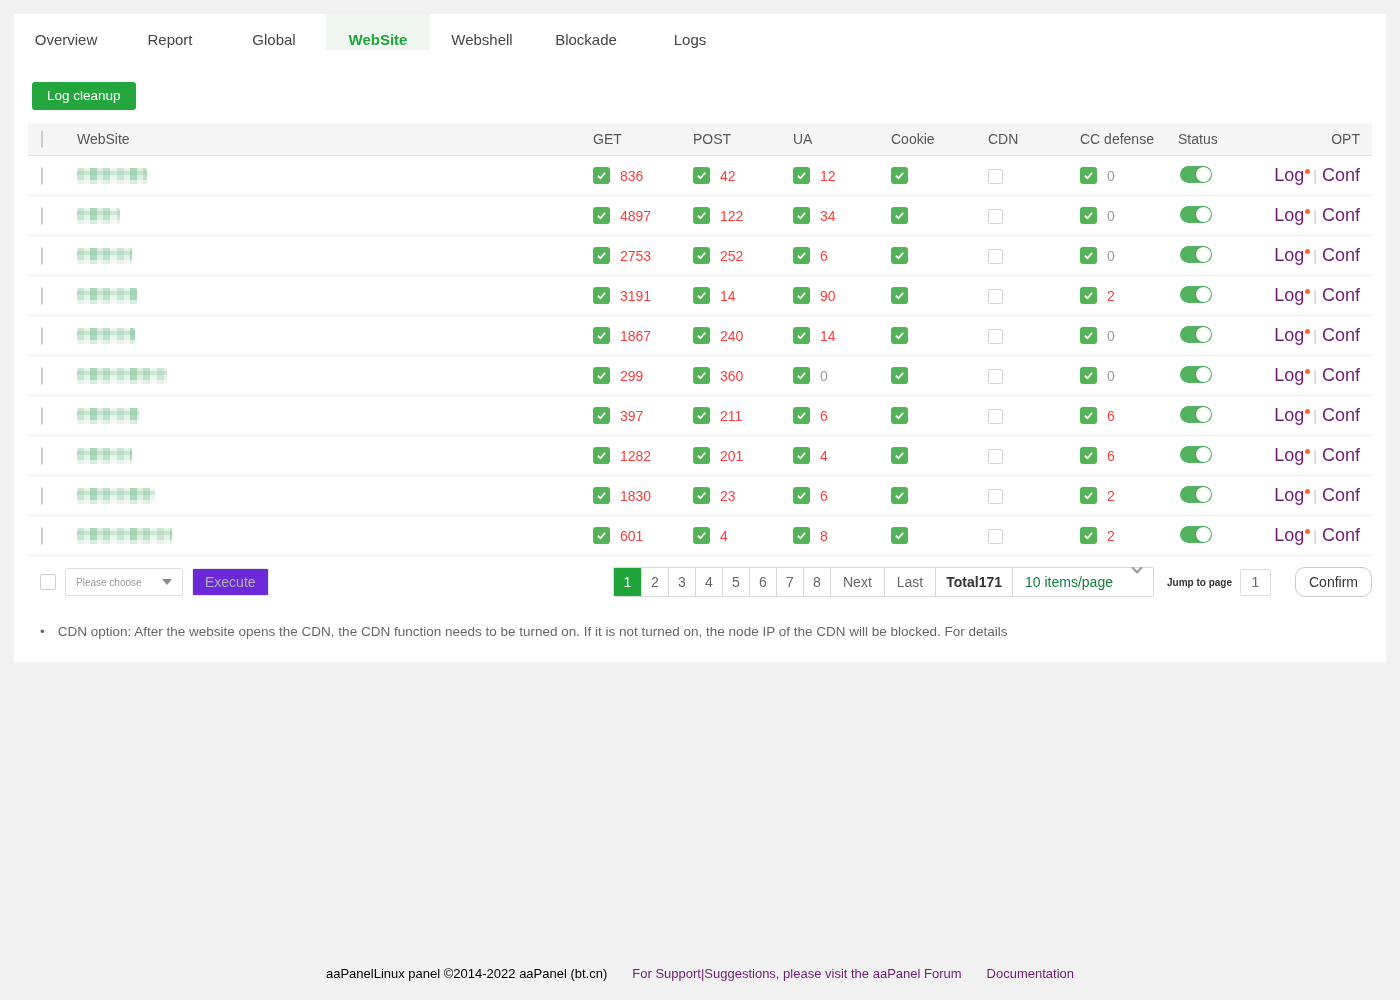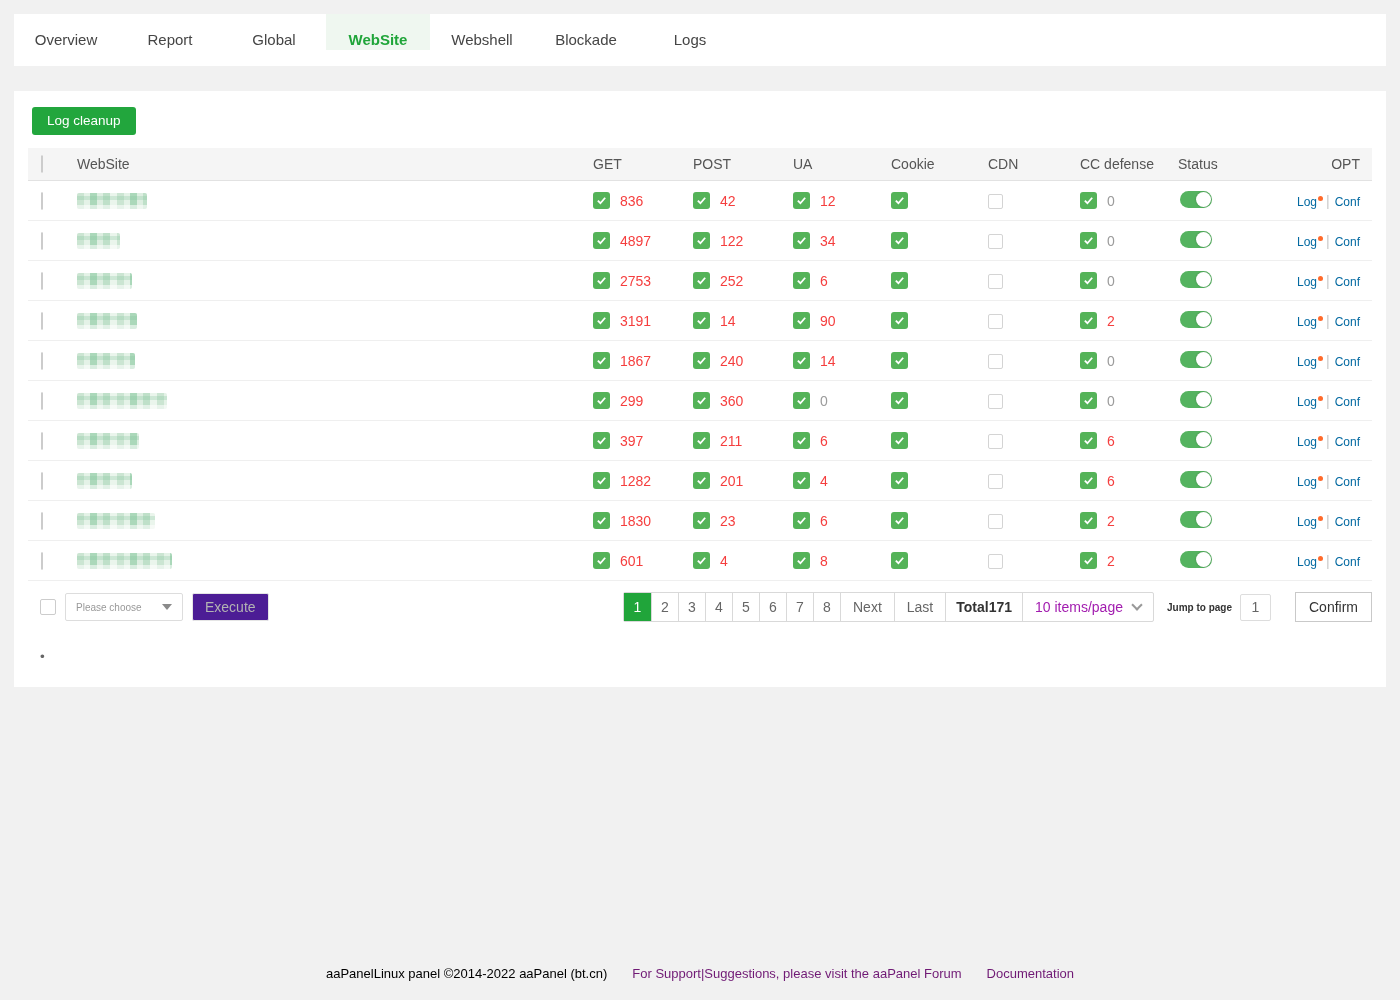--- a/index.html
+++ b/index.html
@@ -10,21 +10,21 @@
     position:relative;
     color:#444;
   }
 
   
   .tabbar { margin:14px 14px 0; background:#fff; height:52px; display:flex; }
   .tab { width:104px; height:36px; line-height:52px; text-align:center; font-size:15px; color:#454545; cursor:pointer; }
   .tab.active { background:#eff7f0; color:#20a53a; font-weight:bold; }
 
   
-  .panel { margin:25px 14px 0; background:#fff; padding:16px 14px 20px; height:596px; }
+  .panel { margin:0 14px 0; background:#fff; padding:16px 14px 20px; height:596px; }
 
   .btn-green {
     display:inline-block; margin-left:4px; background:#22a63d; color:#fff;
     font-size:13.5px; height:28px; line-height:28px; padding:0 15px;
     border:none; border-radius:3px; cursor:pointer;
   }
 
   
   .grid-row {
     display:grid;
@@ -63,58 +63,58 @@
   .toggle {
     width:32px; height:17px; border-radius:9px; background:#54b35f;
     position:relative; display:inline-block; margin-left:2px; cursor:pointer;
   }
   .toggle::after {
     content:""; position:absolute; right:1px; top:1px; width:15px; height:15px;
     background:#fff; border-radius:50%; box-shadow:0 0 2px rgba(0,0,0,.25);
   }
 
   .opt-cell { text-align:right; padding-right:12px; white-space:nowrap; }
-  .lnk { color:#0369a1; cursor:pointer; font-size:12px; text-decoration:none; }
+  .lnk { color:#701a75; cursor:pointer; font-size:18px; text-decoration:none; }
   .dot { display:inline-block; width:5px; height:5px; border-radius:50%; background:#ff6a2b; vertical-align:super; margin-left:1px; }
   .sep { color:#c9c9c9; margin:0 5px 0 3px; }
 
   
   .controls { display:flex; align-items:center; margin-top:11px; height:30px; }
   .cb.loose { margin-left:12px; }
   .select-box {
     width:118px; height:28px; border:1px solid #ddd; border-radius:2px;
     margin-left:9px; display:flex; align-items:center; justify-content:space-between;
     padding:0 10px; color:#999; font-size:10px; background:#fff; cursor:pointer;
   }
   .caret-down { width:0; height:0; border-left:5px solid transparent; border-right:5px solid transparent; border-top:6px solid #8a8a8a; }
   .btn-plain {
-    height:28px; border:1px solid #e5e5e5; border-radius:2px; background:#4c1d95;
+    height:28px; border:1px solid #e5e5e5; border-radius:2px; background:#6d28d9;
     color:#b3b3b3; font-size:14px; padding:0 12px; margin-left:9px; cursor:pointer;
   }
 
   .pager { display:flex; margin-left:auto; border:1px solid #d9d9d9; border-radius:2px; height:30px; background:#fff; }
   .pager .cell {
     min-width:27px; height:28px; line-height:28px; text-align:center;
     color:#666; font-size:14px; cursor:pointer; padding:0;
   }
   .pager .cell + .cell { border-left:1px solid #d9d9d9; }
   .pager .cell.active { background:#20a53a; color:#fff; }
   .pager .cell.wide { padding:0 12px; }
   .pager .cell.total { padding:0 10px; font-weight:bold; color:#333; cursor:default; }
-  .pager .cell.perpage { padding:0 12px; display:flex; align-items:center; gap:10px; color:#a21caf; }
+  .pager .cell.perpage { padding:0 12px; display:flex; align-items:flex-start; gap:20px; color:#15803d; }
   .chev { width:8px; height:8px; border-right:2px solid #999; border-bottom:2px solid #999; transform:rotate(45deg); margin-top:-4px; }
 
   .jump-label { font-weight:bold; color:#333; font-size:10px; margin-left:13px; }
   .jump-input {
     width:31px; height:27px; border:1px solid #ddd; border-radius:2px;
     text-align:center; color:#666; font-size:14px; margin-left:8px;
   }
   .btn-confirm {
     height:30px; padding:0 13px; background:#fff; border:1px solid #c9c9c9;
-    border-radius:0; color:#333; font-size:14px; margin-left:24px; cursor:pointer;
+    border-radius:10px; color:#333; font-size:14px; margin-left:24px; cursor:pointer;
   }
 
   
   .note { margin-top:27px; display:flex; color:#666; font-size:13.5px; padding-left:12px; }
   .note .bullet { margin-right:13px; }
 
   
   .footer {
     position:absolute; top:966px; left:0; width:100%;
     display:flex; justify-content:center; align-items:center; gap:25px; font-size:13px;
@@ -746,20 +746,21 @@
     <span class="jump-label">Jump to page</span>
     <input class="jump-input" value="1" style="">
     <button class="btn-confirm">Confirm</button>
   </div>
 
   
 
   
   <div class="note">
     <span class="bullet">•</span>
+    <span>CDN option: After the website opens the CDN, the CDN function needs to be turned on. If it is not turned on, the node IP of the CDN will be blocked. For details</span>
   </div>
 
 </div>
 
 <div class="footer">
   <span class="copy">aaPanelLinux panel ©2014-2022 aaPanel (bt.cn)</span>
   <a>For Support|Suggestions, please visit the aaPanel Forum</a>
   <a>Documentation</a>
 </div>
 

